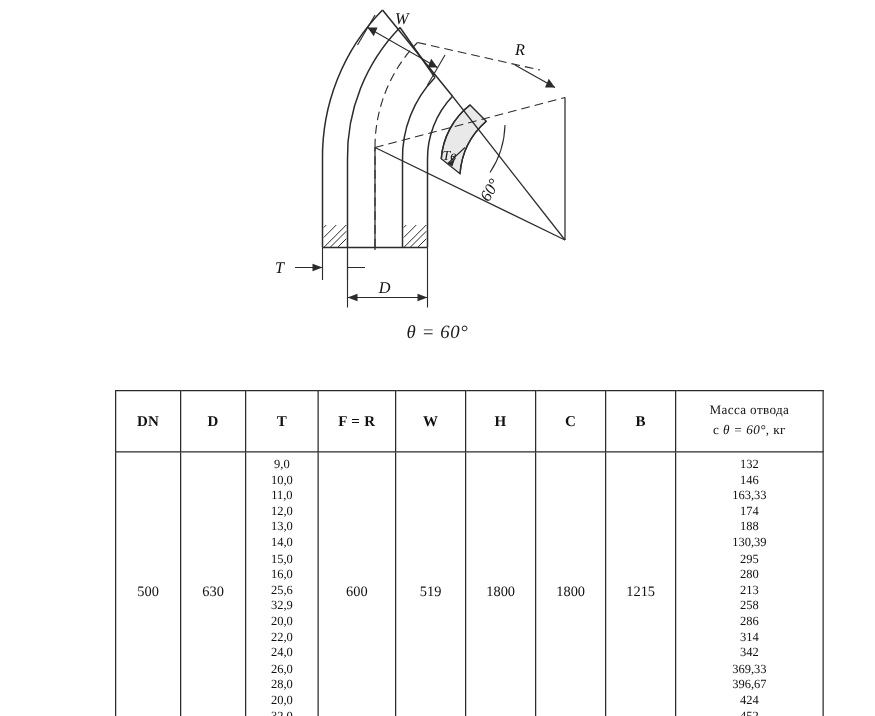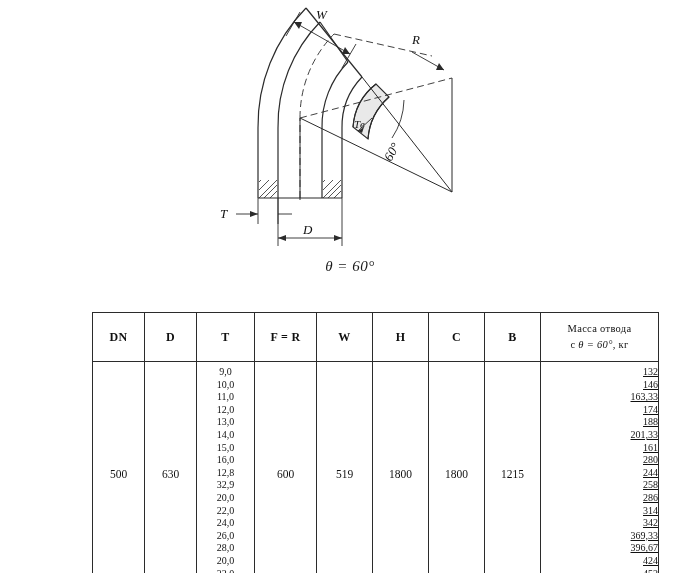--- a/index.html
+++ b/index.html
@@ -78,21 +78,21 @@
     font-size: 11.5px;
   }
   td.list-cell {
     padding: 4px 0 5px 0;
     vertical-align: top;
     line-height: 1.26;
     font-size: 10px;
   }
   td.list-cell .val { display: block; }
   td.t-col .val { }
-  td.mass-col .val { text-align: right; text-decoration: underline; }
+  td.mass-col .val { text-align: center; }
   .col-dn { width: 52px; }
   .col-d  { width: 52px; }
   .col-t  { width: 58px; }
   .col-f  { width: 62px; }
   .col-w  { width: 56px; }
   .col-h  { width: 56px; }
   .col-c  { width: 56px; }
   .col-b  { width: 56px; }
   .col-m  { width: 118px; }
   .label {
@@ -261,45 +261,45 @@
           <td>630</td>
           <td class="list-cell t-col" id="t-cell">
               <span class="val">9,0</span>
               <span class="val">10,0</span>
               <span class="val">11,0</span>
               <span class="val">12,0</span>
               <span class="val">13,0</span>
               <span class="val">14,0</span>
               <span class="val">15,0</span>
               <span class="val">16,0</span>
-              <span class="val">12,8</span>
+              <span class="val">25,6</span>
               <span class="val">32,9</span>
               <span class="val">20,0</span>
               <span class="val">22,0</span>
               <span class="val">24,0</span>
               <span class="val">26,0</span>
               <span class="val">28,0</span>
               <span class="val">20,0</span>
               <span class="val">32,0</span>
             </td>
           <td>600</td>
           <td>519</td>
           <td>1800</td>
           <td>1800</td>
           <td>1215</td>
           <td class="list-cell mass-col" id="mass-cell">
               <span class="val">132</span>
               <span class="val">146</span>
               <span class="val">163,33</span>
               <span class="val">174</span>
               <span class="val">188</span>
-              <span class="val">201,33</span>
-              <span class="val">161</span>
+              <span class="val">130,39</span>
+              <span class="val">295</span>
               <span class="val">280</span>
-              <span class="val">244</span>
+              <span class="val">213</span>
               <span class="val">258</span>
               <span class="val">286</span>
               <span class="val">314</span>
               <span class="val">342</span>
               <span class="val">369,33</span>
               <span class="val">396,67</span>
               <span class="val">424</span>
               <span class="val">452</span>
             </td>
         </tr>

